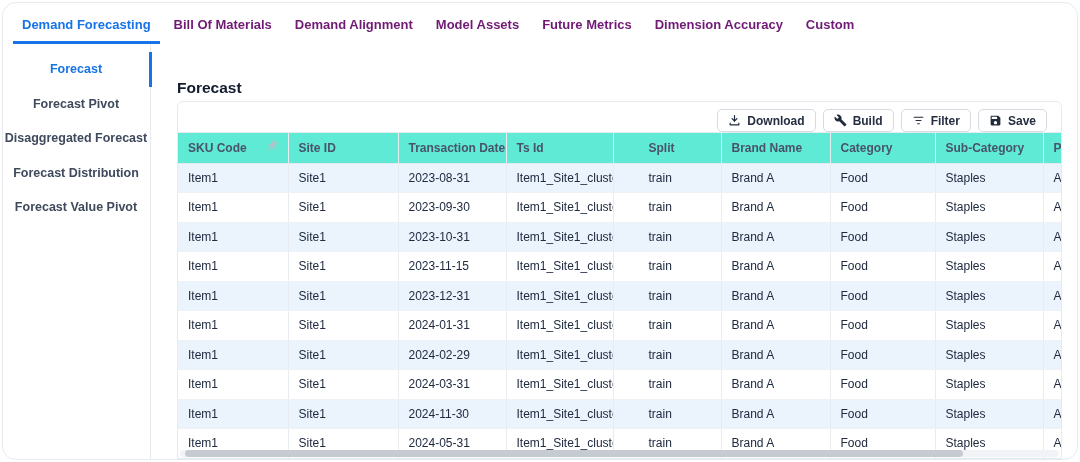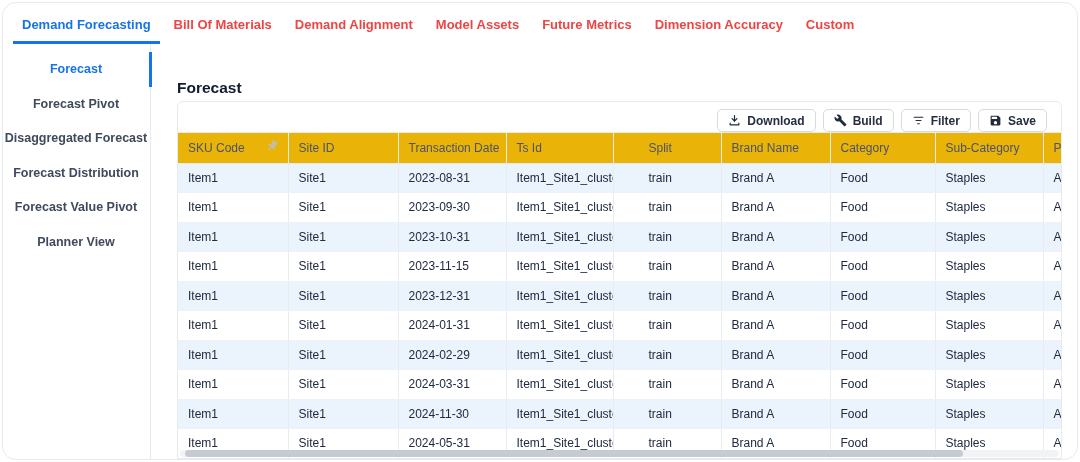--- a/index.html
+++ b/index.html
@@ -6,21 +6,21 @@
   html,body { width:1080px; height:462px; background:#ffffff; font-family:"Liberation Sans", sans-serif; }
   .frame {
     position:absolute; left:2px; top:2px; width:1076px; height:458px;
     background:#ffffff; border:1px solid #e7eaef; border-radius:14px;
     display:flex; flex-direction:column; overflow:hidden;
   }
   
   .tab-bar { display:flex; padding:12px 0 0 10px; flex:0 0 41px; }
   .tab {
     line-height:20px; padding:0 9px 6px 9px; font-size:13px; font-weight:600;
-    color:#ef4444; border-bottom:3px solid transparent; cursor:pointer; white-space:nowrap;
+    color:#701a75; border-bottom:3px solid transparent; cursor:pointer; white-space:nowrap;
     margin-right:5px;
   }
   .tab.active { color:#1673e8; border-bottom-color:#1673e8; }
   
   .content { flex:1; display:flex; min-height:0; }
   .sidebar { flex:0 0 148px; border-right:1px solid #e8eaef; padding-top:8px; }
   .side-item {
     height:34.5px; display:flex; align-items:center; justify-content:center;
     font-size:12.5px; font-weight:600; color:#3f4a5c; cursor:pointer;
     border-right:3px solid transparent; margin-right:-2px;
@@ -41,21 +41,21 @@
     font-size:12px; font-weight:600; color:#242e40; font-family:"Liberation Sans", sans-serif;
   }
   .btn svg { display:block; }
   
   .table-wrap { flex:1; overflow:hidden; border-top:1px solid #e7eaee; }
   table { border-collapse:collapse; table-layout:fixed; width:985px; }
   th, td {
     text-align:left; padding:0 10px; white-space:nowrap; overflow:hidden;
     border-right:1px solid #e8ecf1; font-size:12px; height:29.5px;
   }
-  th { height:30px; color:#49536a; font-weight:400; border-bottom:1px solid #e3e8ee; background:#eab308; }
+  th { height:30px; color:#49536a; font-weight:700; border-bottom:1px solid #e3e8ee; background:#5eead4; }
   td { color:#202b40; font-weight:400; border-bottom:1px solid #eef1f5; }
   tr.alt td { background:#ebf3fc; }
   th:nth-child(1), td:nth-child(1){ width:110px; }
   th:nth-child(2), td:nth-child(2){ width:110px; }
   th:nth-child(3), td:nth-child(3){ width:108px; }
   th:nth-child(4), td:nth-child(4){ width:107px;margin-left:17px; }
   th:nth-child(5), td:nth-child(5){ width:108px;padding-left:35px; }
   th:nth-child(6), td:nth-child(6){ width:109px; }
   th:nth-child(7), td:nth-child(7){ width:105px; }
   th:nth-child(8), td:nth-child(8){ width:108px; }
@@ -97,23 +97,20 @@
           <span>Forecast Pivot</span>
         </div>
         <div class="side-item">
           <span>Disaggregated Forecast</span>
         </div>
         <div class="side-item">
           <span>Forecast Distribution</span>
         </div>
         <div class="side-item">
           <span>Forecast Value Pivot</span>
-        </div>
-        <div class="side-item">
-          <span>Planner View</span>
         </div>
       </div>
 
     <div class="main">
       <div class="page-title">Forecast</div>
 
       <div class="card">
 
         <div class="toolbar">
           <button class="btn">

